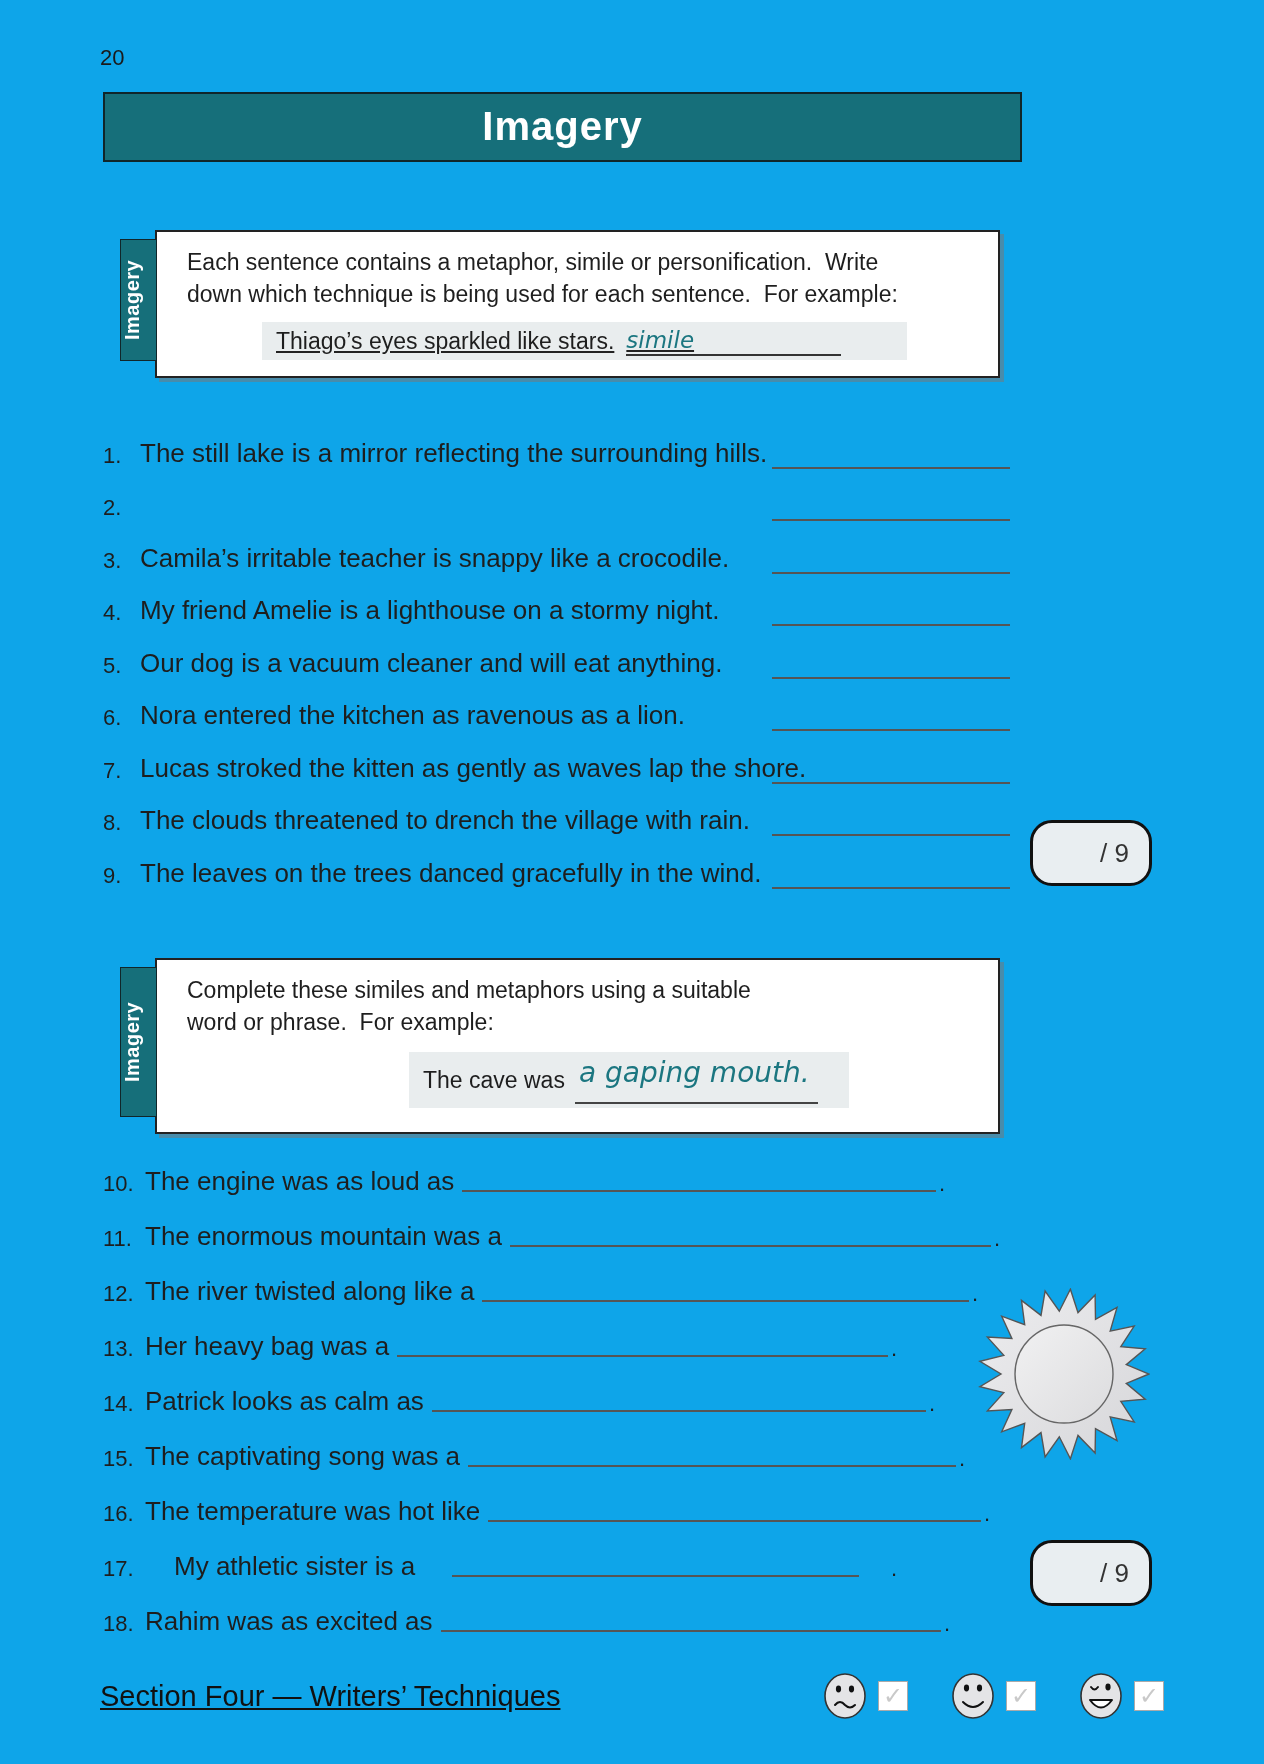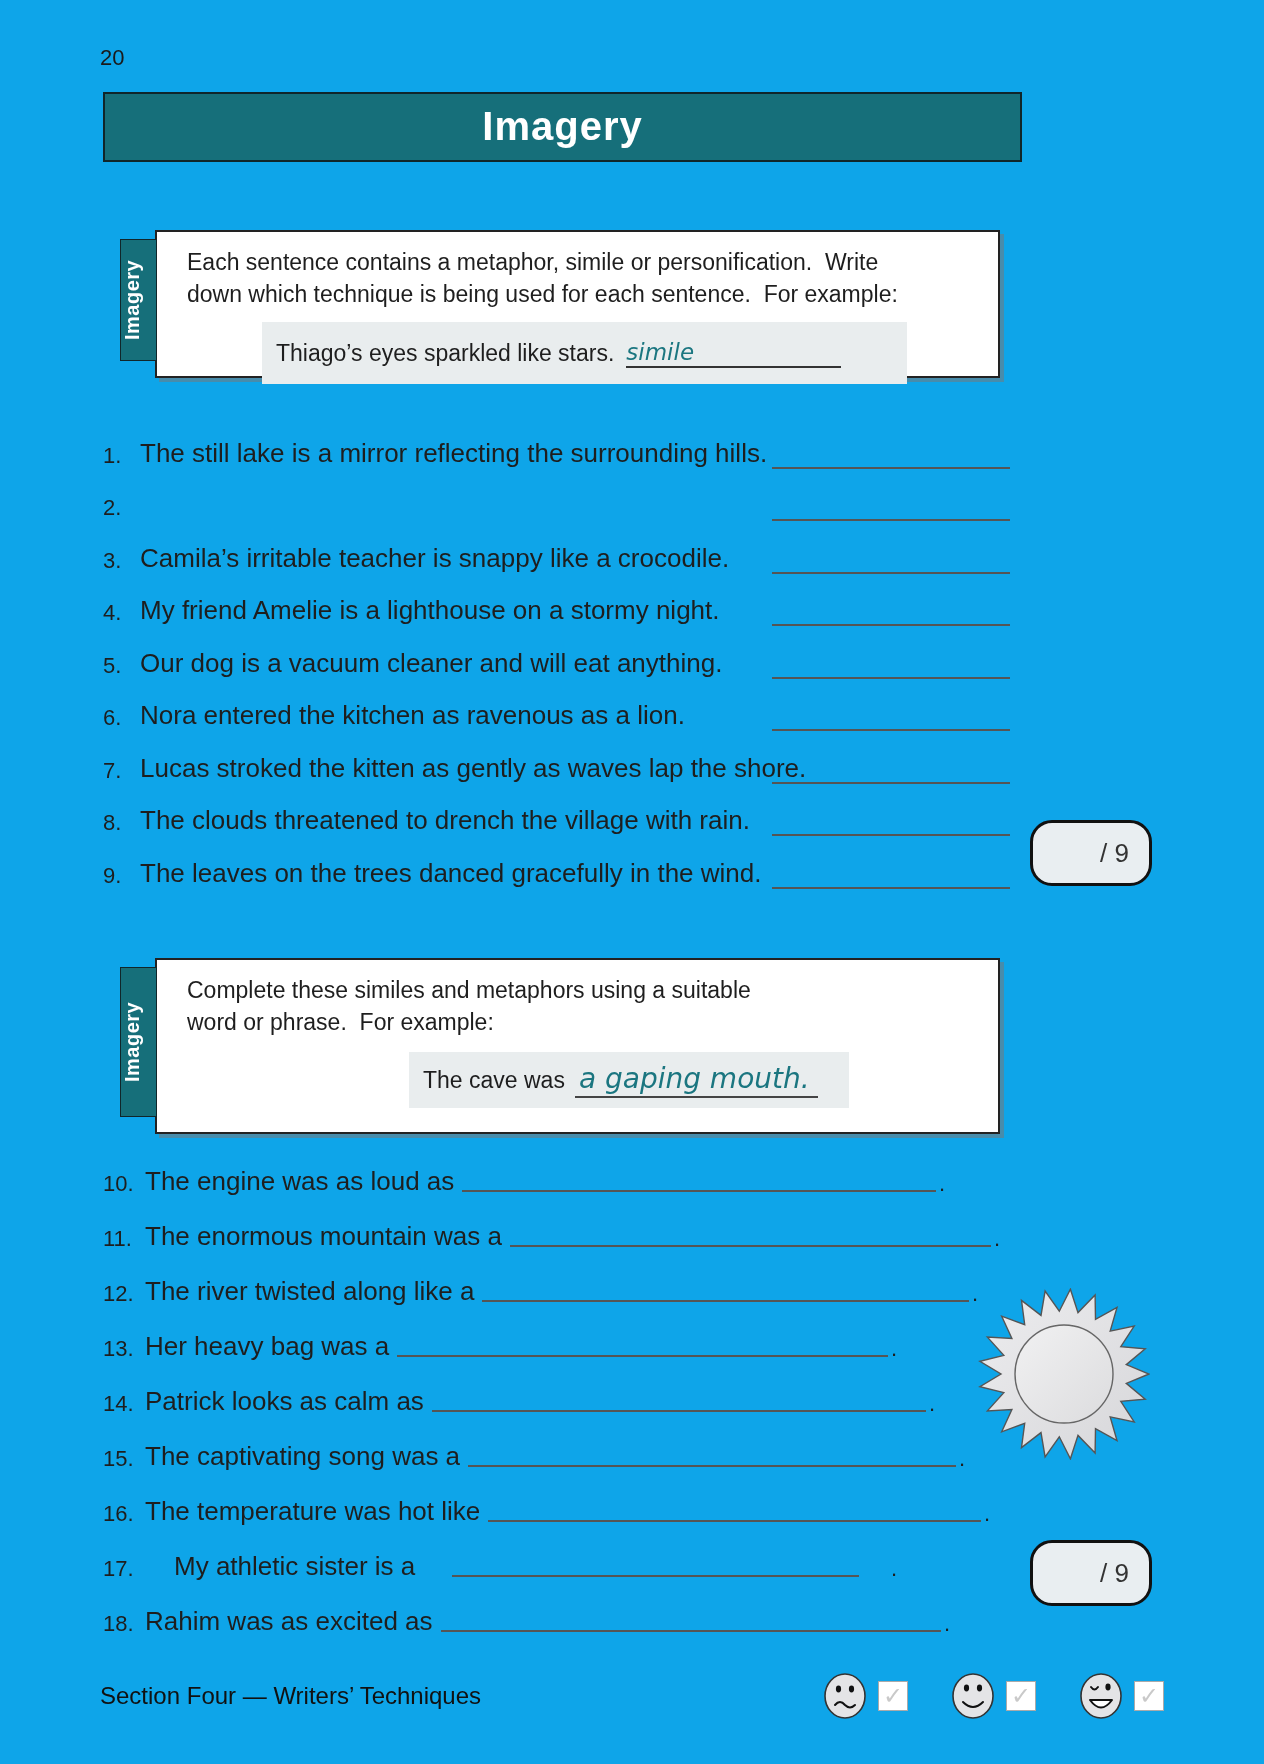--- a/index.html
+++ b/index.html
@@ -20,27 +20,27 @@
   .tab{position:absolute;left:-37px;top:7px;width:37px;background:#166f7a;border:1.5px solid #10262a;
         box-sizing:border-box;color:#fff;font-weight:bold;font-size:20px;letter-spacing:.5px;
         writing-mode:vertical-rl;transform:rotate(180deg);text-align:center;}
   .tab1{height:122px;}
   .tab2{height:150px;}
 
   .instructions{margin:0;padding:14px 24px 0 30px;font-size:23px;line-height:32px;color:#1e1e1e;
         white-space:pre-wrap;}
 
   .example-strip{background:#e9edee;display:flex;align-items:center;}
-  .strip1{margin:12px 0 0 105px;width:645px;height:62px;padding-left:14px;box-sizing:border-box;}
+  .strip1{margin:12px 0 0 105px;width:645px;height:38px;padding-left:14px;box-sizing:border-box;text-decoration:underline;}
   .strip2{margin:14px 0 0 252px;width:440px;height:56px;padding-left:14px;box-sizing:border-box;}
   .ex-sentence{font-size:23px;color:#1e1e1e;white-space:nowrap;}
   .ex-answer1{display:inline-block;width:215px;margin-left:12px;border-bottom:2px solid #333;
         text-align:left;font-family:"DejaVu Sans",sans-serif;font-style:italic;
         color:#1b7680;font-size:23px;padding-bottom:1px;}
-  .ex-answer2{display:inline-block;margin-left:10px;border-bottom:2px solid #444;padding:0 8px 1px 4px;
+  .ex-answer2{display:inline-block;margin-left:10px;border-bottom:2px solid #444;padding:0 8px 13px 4px;
         font-family:"DejaVu Sans",sans-serif;font-style:italic;color:#1b7680;font-size:28px;}
 
   .qlist1{position:absolute;left:103px;top:428px;width:920px;}
   .q1-row{position:relative;height:52.5px;display:flex;align-items:flex-end;
         padding-bottom:12px;box-sizing:border-box;}
   .q-num{flex:none;width:37px;font-size:22px;color:#1e1e1e;}
   .q-text{font-size:26px;color:#1e1e1e;white-space:nowrap;}
   .q1-line{position:absolute;left:669px;width:238px;bottom:12px;border-bottom:2px solid #555;}
 
   .qlist2{position:absolute;left:103px;top:1152px;width:1061px;}
@@ -60,21 +60,21 @@
 
   .score{position:absolute;width:122px;height:66px;background:#e9eef1;border:3px solid #111;
         border-radius:22px;box-sizing:border-box;text-align:right;font-size:26px;color:#333;
         line-height:60px;padding-right:20px;}
   .score1{left:1030px;top:820px;}
   .score2{left:1030px;top:1540px;}
 
   .sun{position:absolute;left:978px;top:1288px;}
 
   .footer{position:absolute;left:100px;top:1672px;width:1064px;display:flex;align-items:center;}
-  .footer-title{font-size:24px;color:#111;}
+  .footer-title{font-size:29px;color:#111;text-decoration:underline;}
   .smiley-group{margin-left:auto;display:flex;align-items:center;}
   .face{flex:none;}
   .rating-checkbox{flex:none;width:30px;height:30px;border:1.5px solid #aaa;box-sizing:border-box;
         margin-left:10px;text-align:center;line-height:27px;background:#fff;}
   .rating-checkbox .check{color:#c9c9c9;font-size:24px;}
   .gap{width:42px;flex:none;}
 </style>
 </head>
 <body>
 

